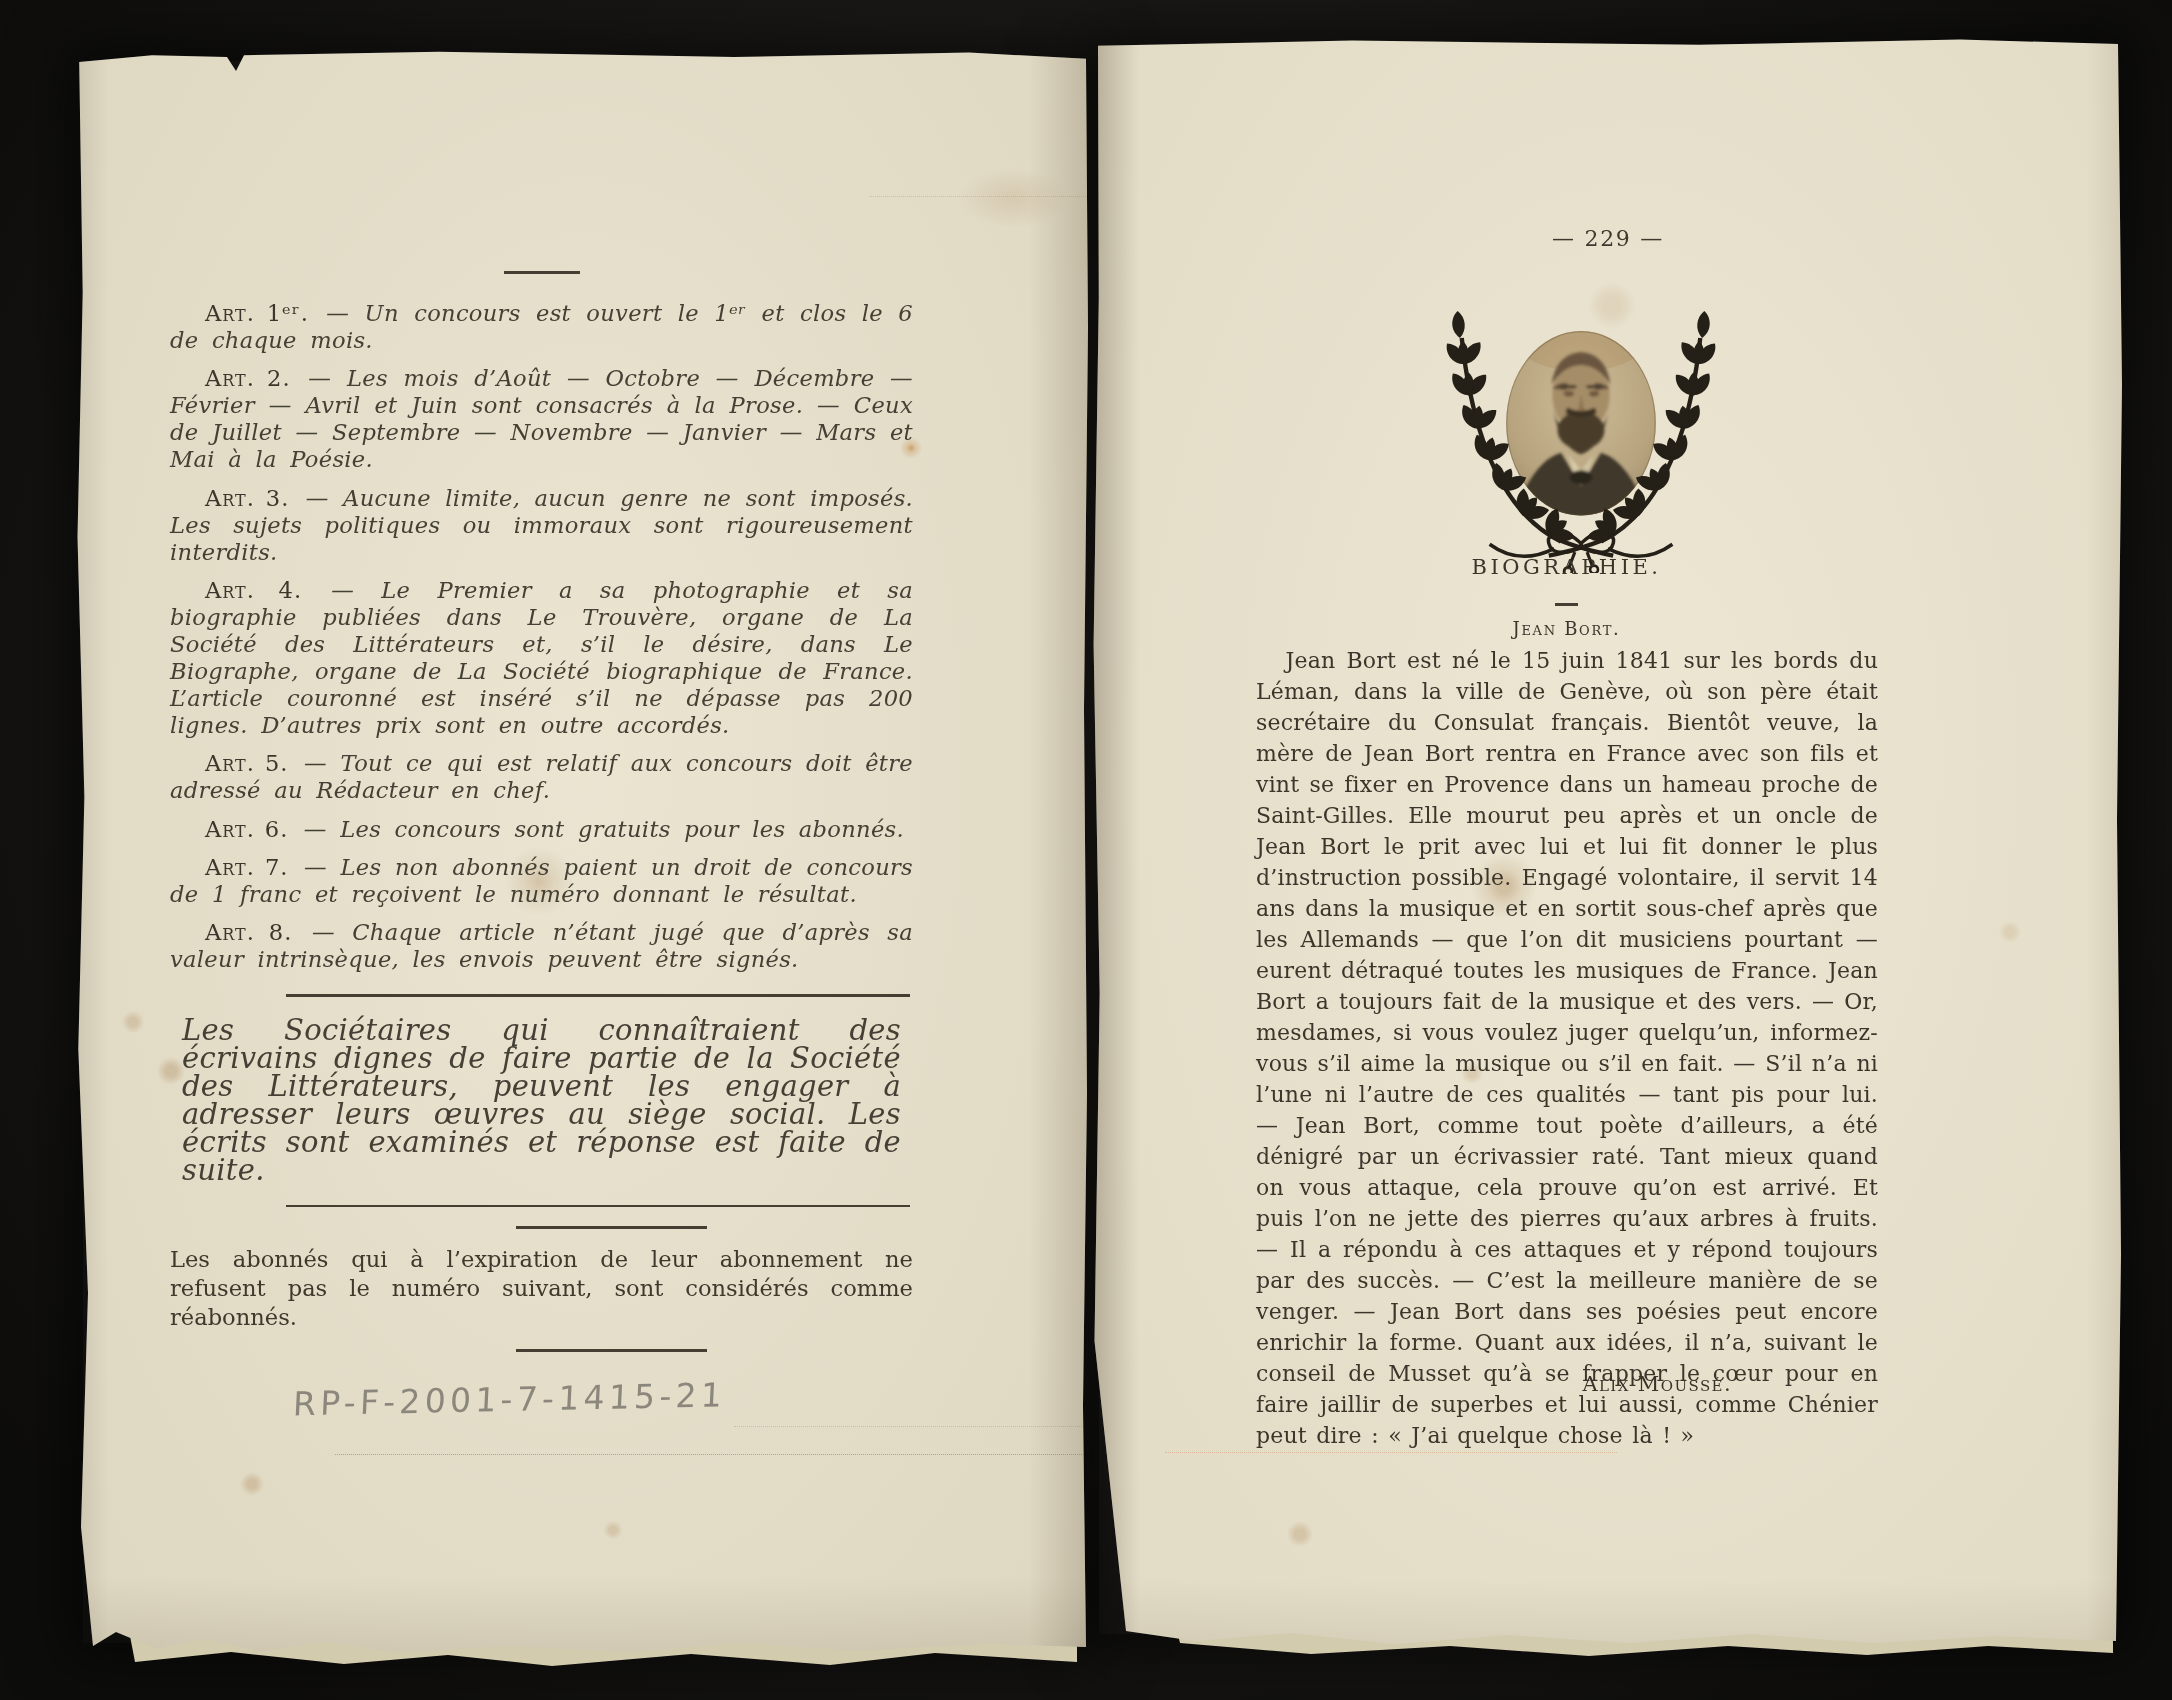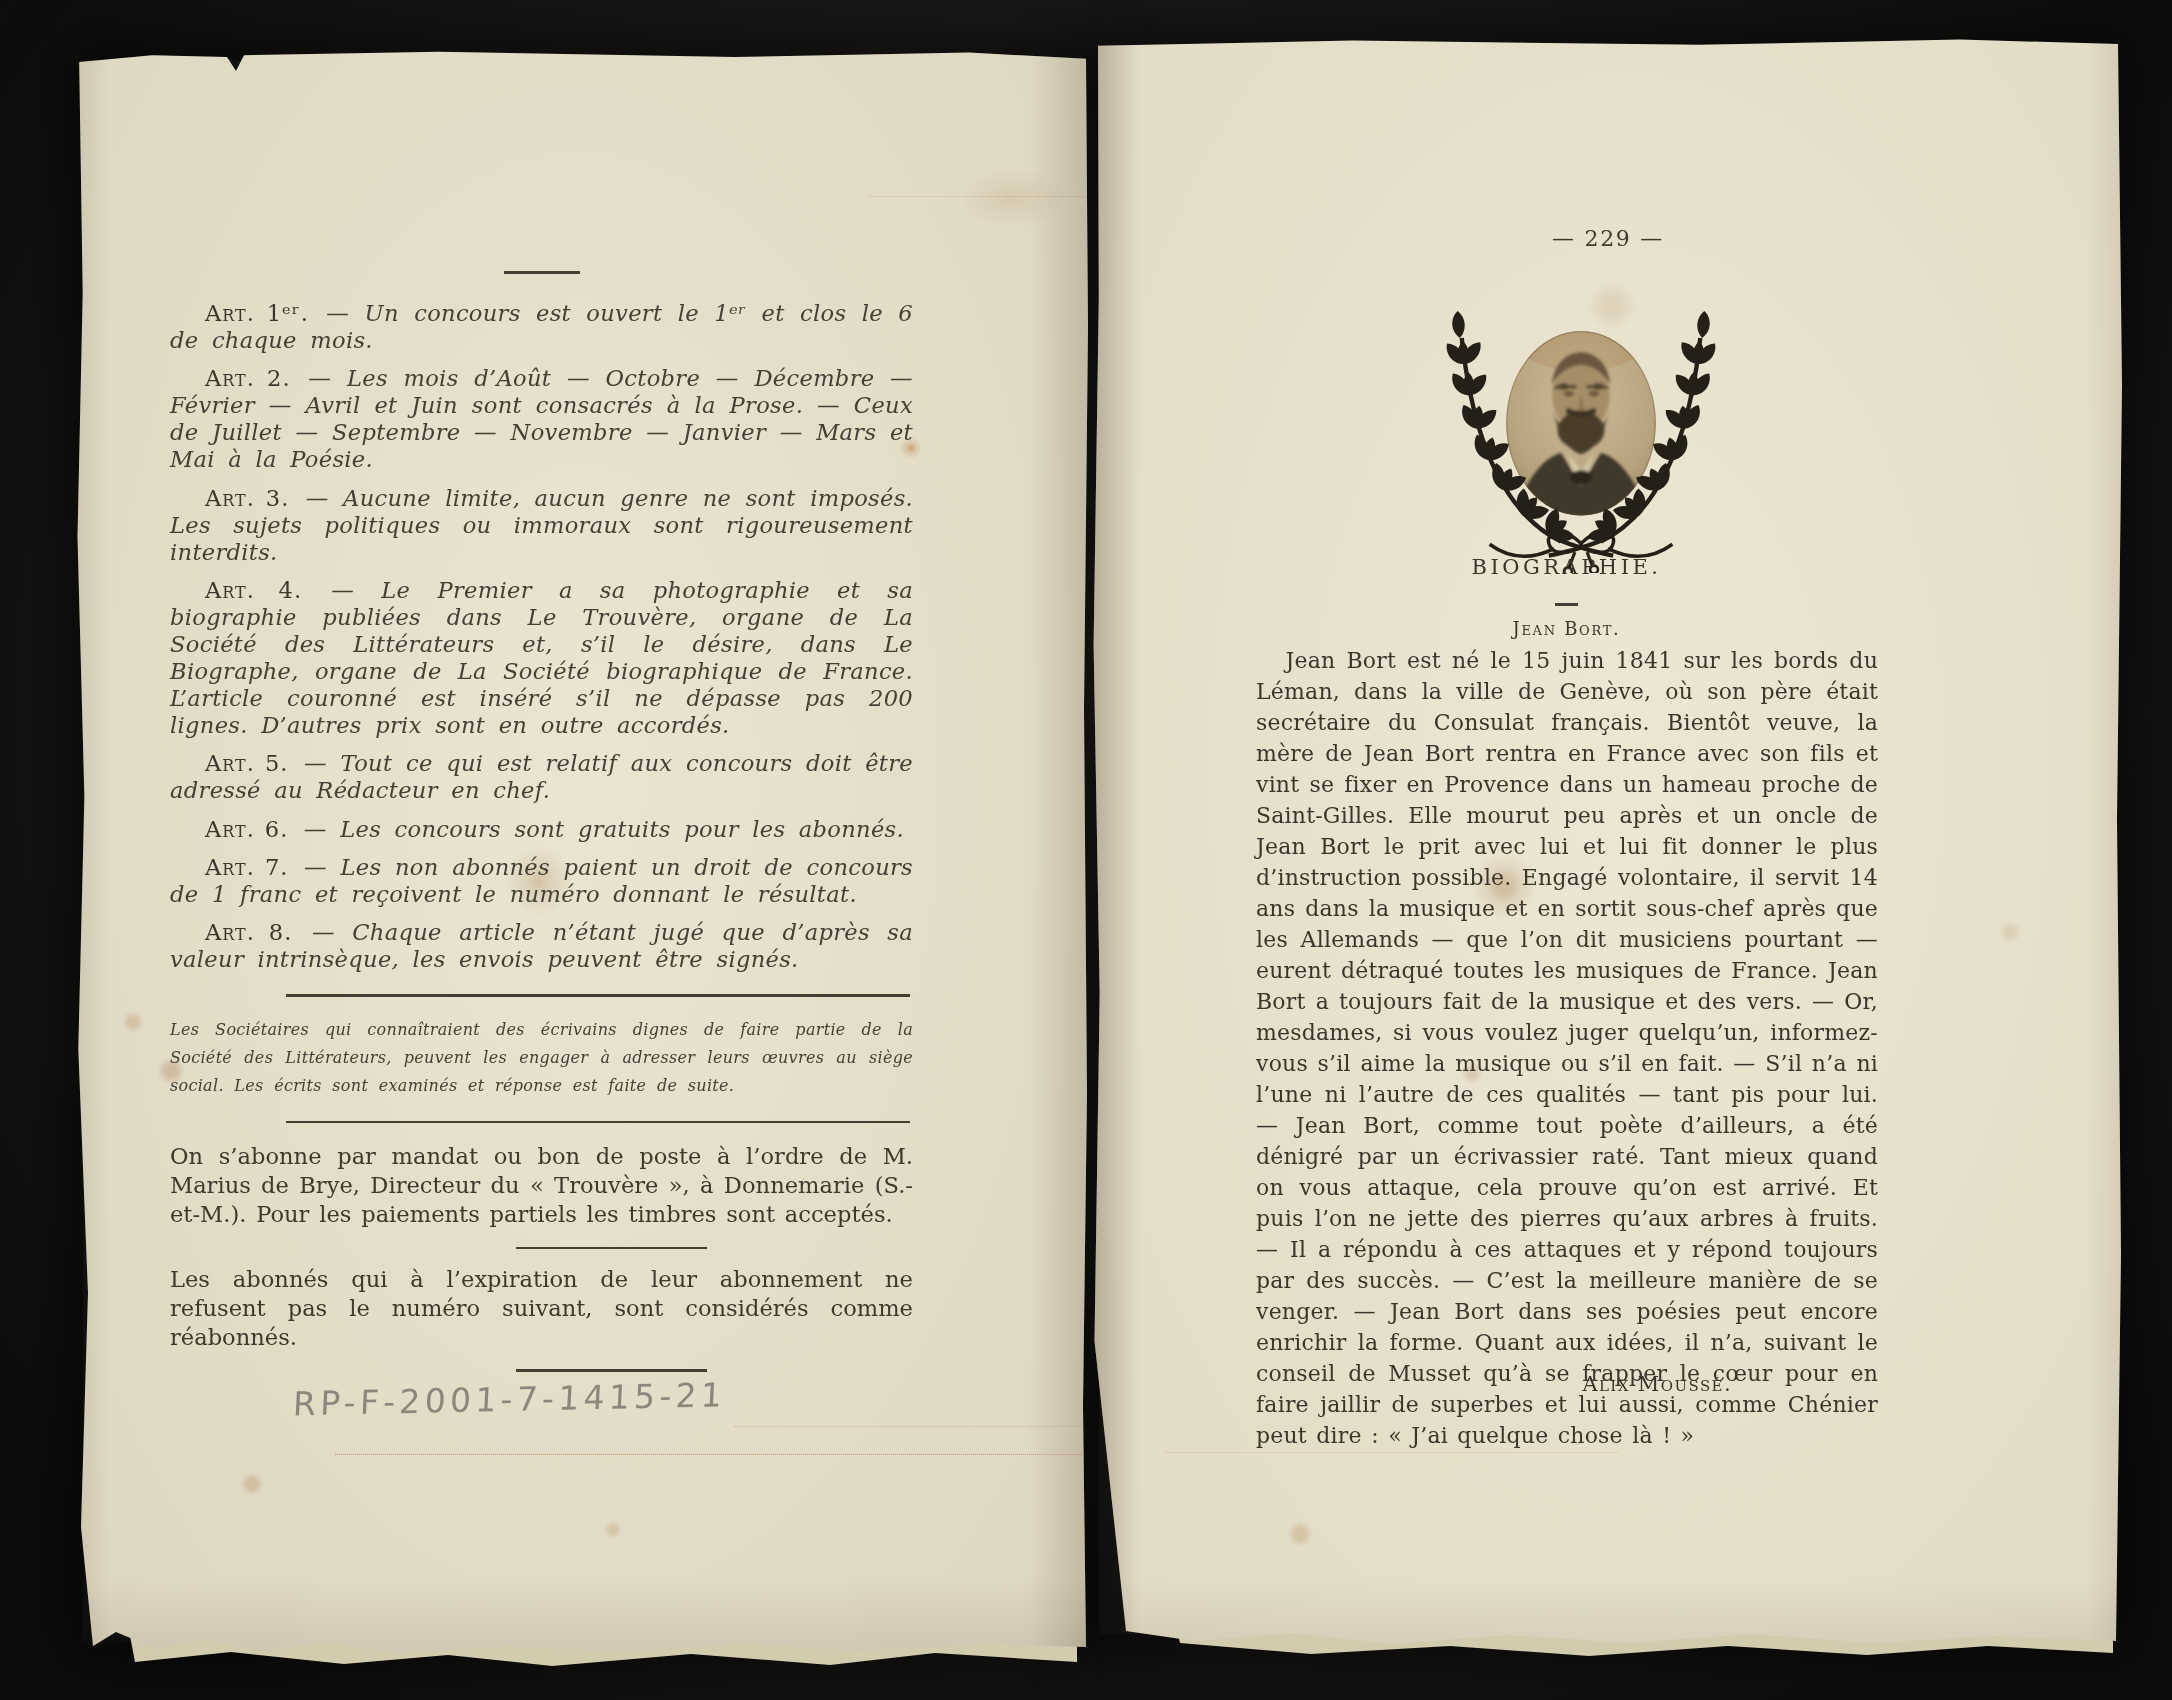--- a/index.html
+++ b/index.html
@@ -61,21 +61,21 @@
   }
   
   .lp-col{position:absolute;left:96px;top:198px;width:743px;}
   .lp-title{margin:0;text-align:center;font-size:26px;font-weight:normal;letter-spacing:2.2px;word-spacing:7px;color:#38332a;}
   .lp-title em{font-style:italic;letter-spacing:1.7px;}
   .rule{background:#443e33;height:2.6px;}
   .rule-title{width:76px;height:3.5px;margin:22.6px auto 0 auto;}
   .articles{margin-top:26px;}
   .article{margin:11.3px 0;text-align:justify;text-indent:35px;font-style:italic;font-size:22.6px;line-height:27px;word-spacing:6px;letter-spacing:0.3px;color:#454035;}
   .art-label{font-style:normal;font-variant:small-caps;letter-spacing:1px;word-spacing:1.7px;margin-right:2px;color:#3c372d;}
-  .note-italic{margin:0;text-align:justify;font-style:italic;font-size:16px;line-height:28px;word-spacing:5.2px;letter-spacing:0.3px;color:#454035;}
+  .note-italic{margin:12px;text-align:justify;font-style:italic;font-size:29px;line-height:28px;word-spacing:5.2px;letter-spacing:0.3px;color:#454035;}
   .note-roman{margin:0;text-align:justify;font-size:22.6px;line-height:29px;word-spacing:2.6px;color:#3e382d;}
   .rule-long{width:624px;margin:21px 0 19px 116px;}
   .rule-short{width:191px;margin:17.4px 0 15.6px 346px;}
   .handwriting{
     position:absolute;left:219px;top:1330px;width:417px;
     font-family:"DejaVu Sans", sans-serif;font-size:33px;letter-spacing:4.3px;
     color:rgba(125,120,110,0.85);transform:rotate(-1.2deg) skewX(-4deg);white-space:nowrap;
   }
   .red-dotted{position:absolute;height:0;border-top:1.7px dotted rgba(196,62,20,0.45);}
   .rd-l1{left:795px;top:146px;width:217px;border-top-color:rgba(196,62,20,0.22);}
@@ -136,21 +136,20 @@
   </p>
 
   <p class="article">
     <span class="art-label">Art. 8.</span><span class="art-text"> — Chaque article n’étant jugé que d’après sa valeur intrinsèque, les envois peuvent être signés.</span>
   </p>
 </div>
 
       <div class="rule rule-long"></div>
       <p class="note-italic">Les Sociétaires qui connaîtraient des écrivains dignes de faire partie de la Société des Littérateurs, peuvent les engager à adresser leurs œuvres au siège social. Les écrits sont examinés et réponse est faite de suite.</p>
       <div class="rule rule-long"></div>
-      <p class="note-roman">On s’abonne par mandat ou bon de poste à l’ordre de M. Marius de Brye, Directeur du « Trouvère », à Donnemarie (S.-et-M.). Pour les paiements partiels les timbres sont acceptés.</p>
       <div class="rule rule-short"></div>
       <p class="note-roman">Les abonnés qui à l’expiration de leur abonnement ne refusent pas le numéro suivant, sont considérés comme réabonnés.</p>
       <div class="rule rule-short"></div>
     </div>
 
     <div class="handwriting">RP-F-2001-7-1415-21</div>
     <div class="red-dotted rd-l1"></div>
     <div class="red-dotted rd-l2"></div>
     <div class="red-dotted rd-l3"></div>
   </div>

